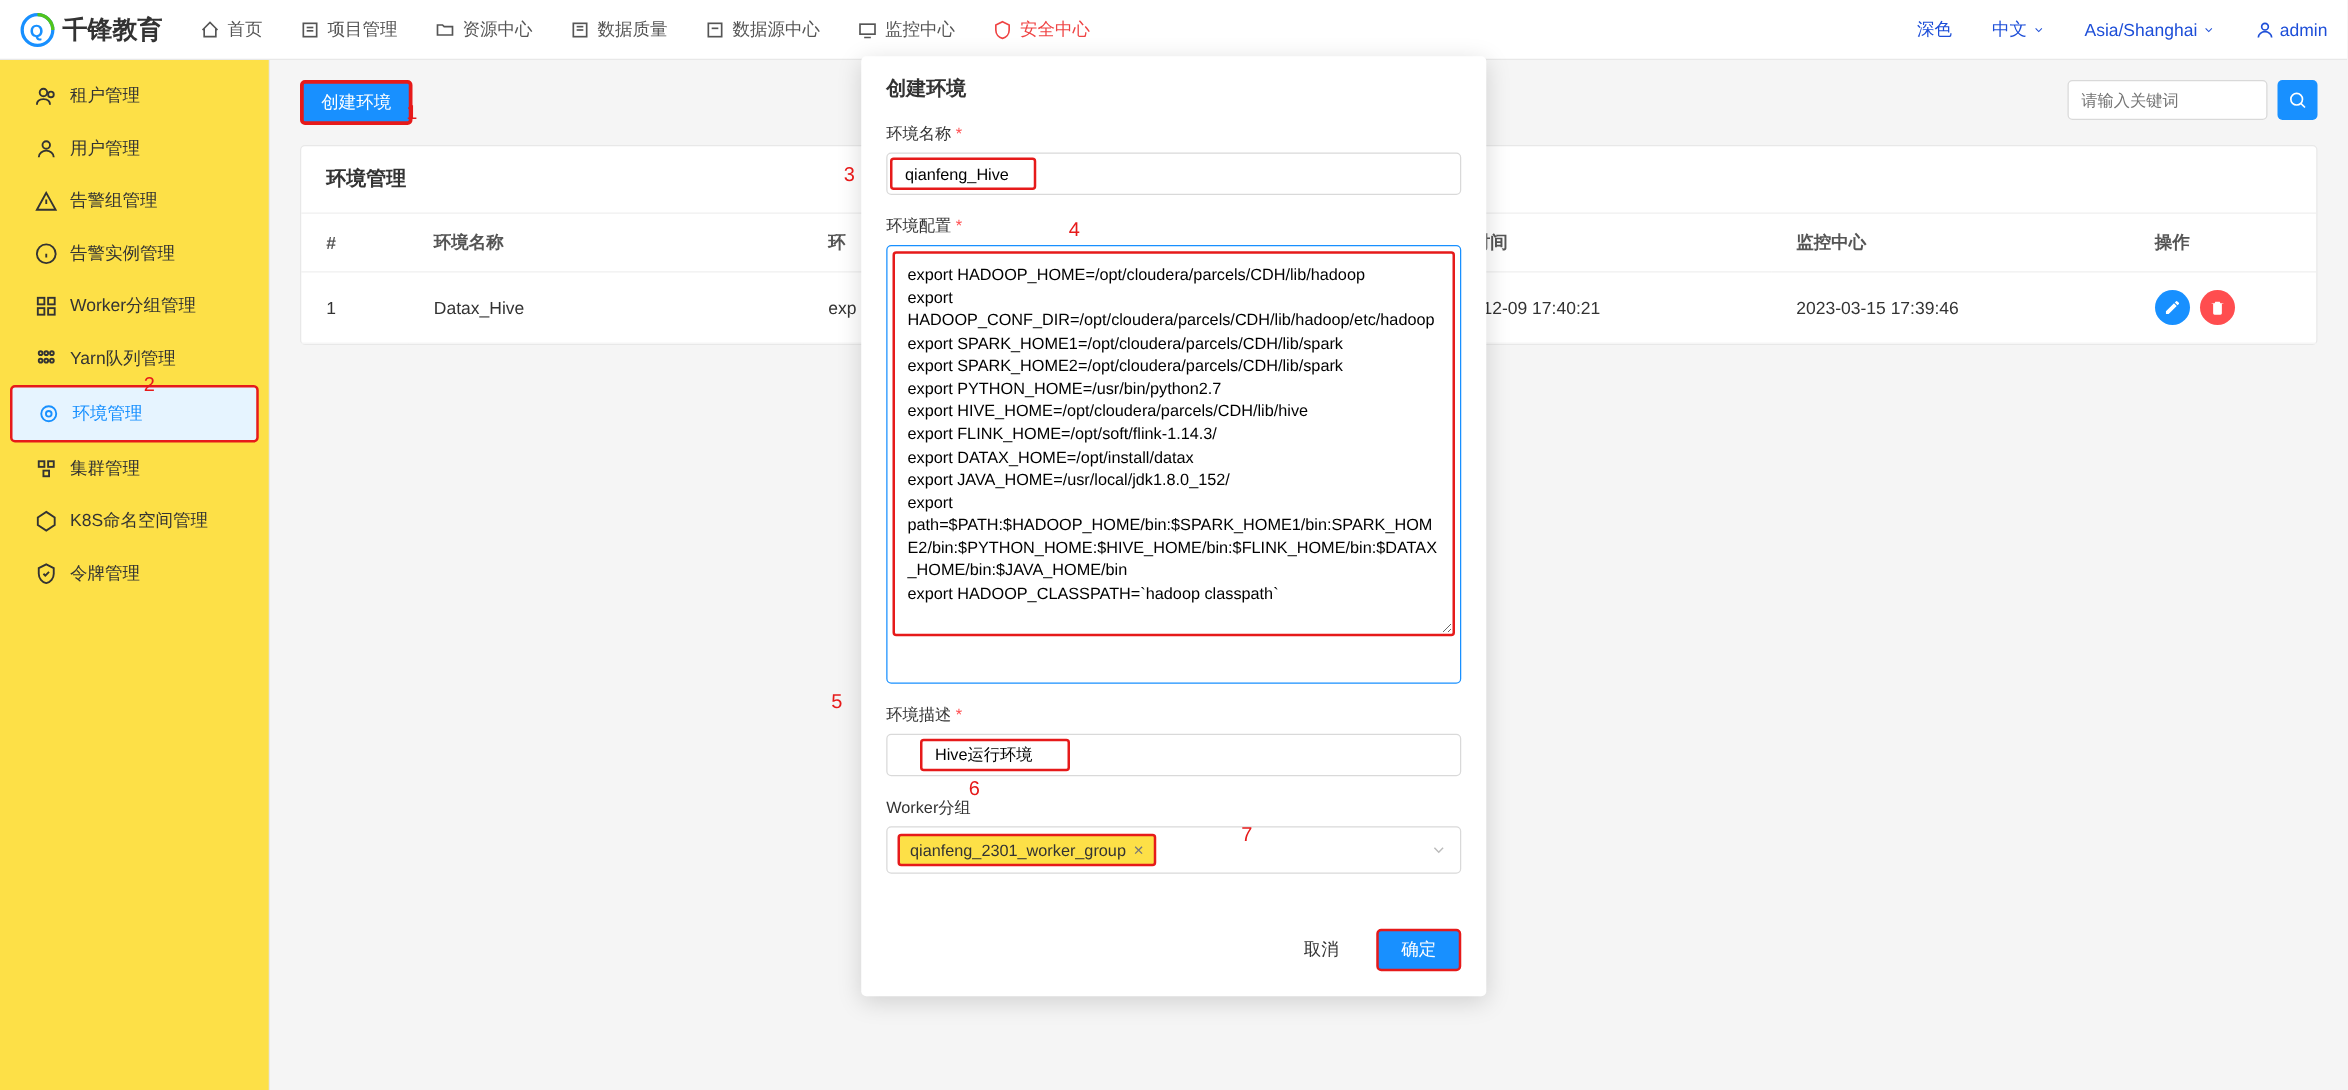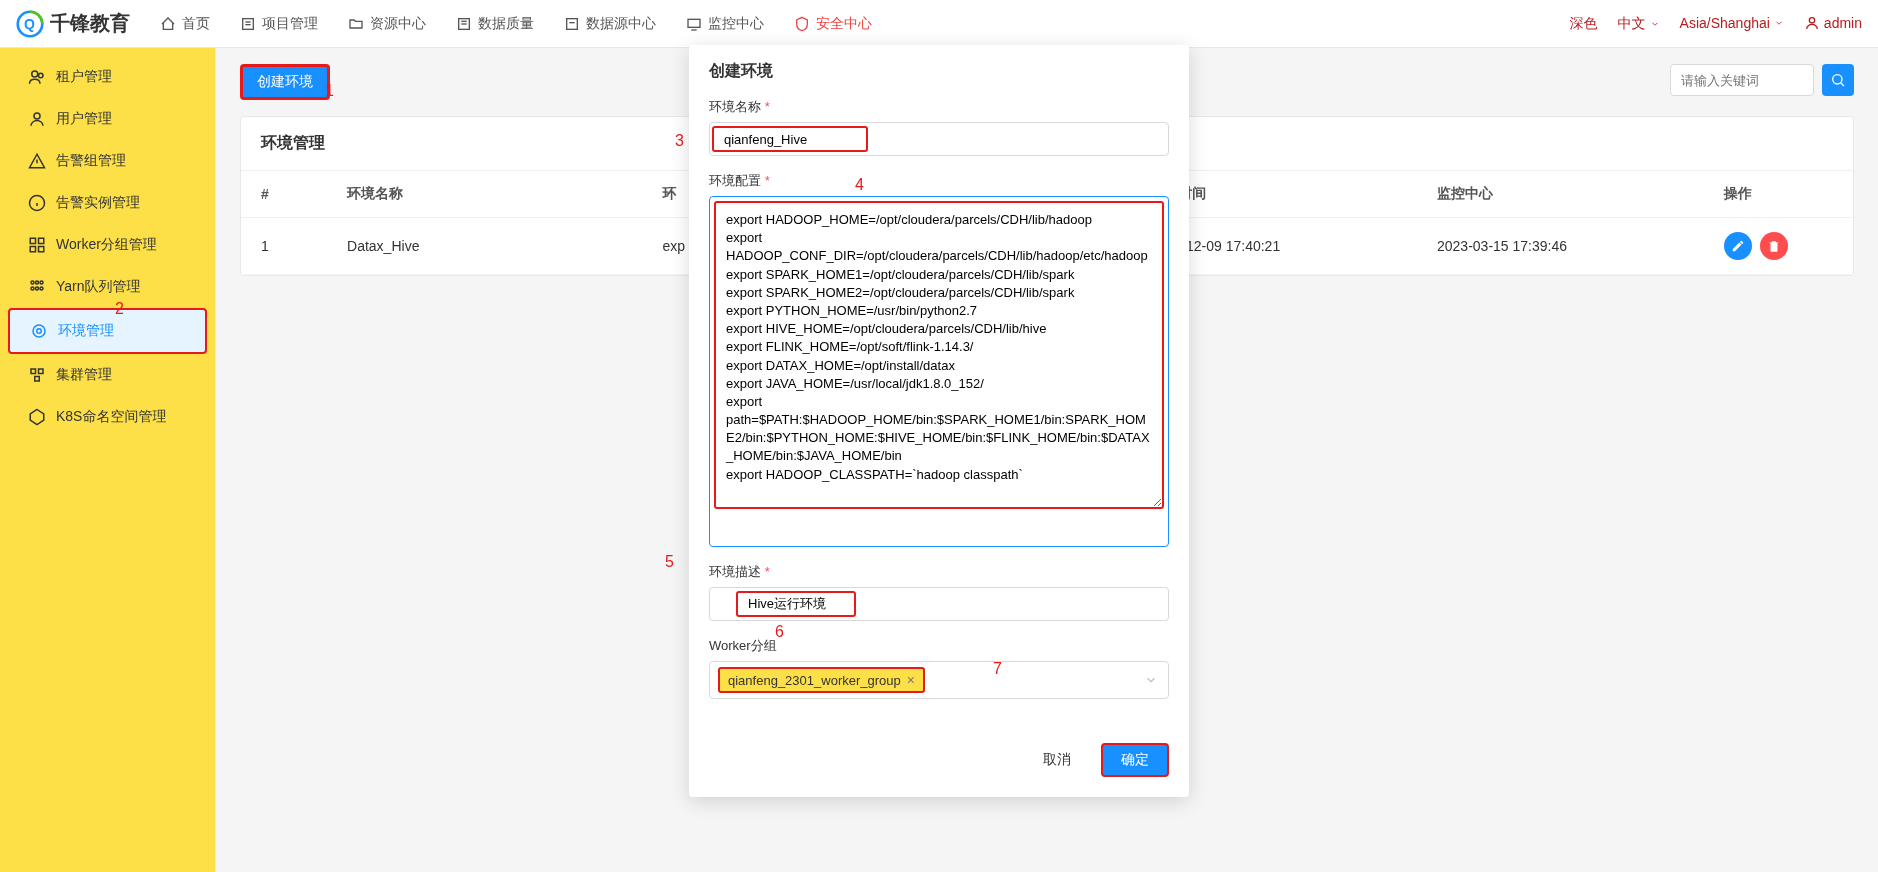--- a/index.html
+++ b/index.html
@@ -6,37 +6,37 @@
     body { background: #f5f5f5; font-size: 14px; color: #333; }
 
     
     .header { height: 48px; background: #fff; border-bottom: 1px solid #e8e8e8; display: flex; align-items: center; padding: 0 16px; }
     .logo { display: flex; align-items: center; font-size: 20px; font-weight: bold; color: #333; margin-right: 30px; }
     .logo-icon { width: 28px; height: 28px; margin-right: 6px; }
     .nav-items { display: flex; gap: 30px; flex: 1; }
     .nav-item { display: flex; align-items: center; gap: 6px; color: #555; cursor: pointer; font-size: 14px; }
     .nav-item.active { color: #ef4444; }
     .nav-item svg { width: 16px; height: 16px; }
-    .header-right { display: flex; align-items: flex-start; gap: 20px; color: #b91c1c; font-size: 14px; }
+    .header-right { display: flex; align-items: center; gap: 32px; color: #1d4ed8; font-size: 14px; }
     .header-right-item { display: flex; align-items: center; gap: 4px; cursor: pointer; }
 
     
     .layout { display: flex; height: calc(100vh - 48px); }
     .sidebar { width: 216px; background: #fde047; border-right: 1px solid #e8e8e8; padding-top: 8px; }
     .sidebar-item { display: flex; align-items: center; gap: 10px; padding: 12px 20px; color: #333; cursor: pointer; font-size: 14px; margin: 0 8px; border-radius: 4px; }
     .sidebar-item.active { background: #e6f4ff; color: #1890ff; border: 2px solid #e61a1a; position: relative; }
     .sidebar-item svg { width: 18px; height: 18px; flex-shrink: 0; }
 
     .main { flex: 1; padding: 16px 24px; overflow: auto; position: relative; }
     .create-btn { display: inline-block; background: #1890ff; color: #fff; border: none; padding: 6px 14px; border-radius: 4px; cursor: pointer; font-size: 14px; border: 3px solid #e61a1a; }
     .content-card { background: #fff; border: 1px solid #e8e8e8; border-radius: 4px; margin-top: 16px; padding: 0; }
     .card-title { font-size: 16px; font-weight: 600; padding: 16px 20px; border-bottom: 1px solid #f0f0f0; }
     .toolbar-top { display: flex; justify-content: space-between; align-items: center; }
     .search-area { display: flex; gap: 8px; position: absolute; right: 24px; top: 16px; }
-    .search-input { height: 32px; width: 144px; padding: 0 10px; border: 1px solid #d9d9d9; border-radius: 4px; color: #999; font-size: 13px; }
+    .search-input { height: 32px; width: 160px; padding: 0 10px; border: 1px solid #d9d9d9; border-radius: 4px; color: #999; font-size: 13px; }
     .search-btn { width: 32px; height: 32px; background: #1890ff; border: none; border-radius: 4px; display: flex; align-items: center; justify-content: center; cursor: pointer; }
 
     
     table { width: 100%; border-collapse: collapse; }
     th, td { text-align: left; padding: 14px 20px; font-size: 14px; color: #333; }
     th { font-weight: 600; color: #555; border-bottom: 1px solid #f0f0f0; }
     td { border-bottom: 1px solid #f5f5f5; }
     .action-btns { display: flex; gap: 8px; }
     .icon-btn { width: 28px; height: 28px; border-radius: 50%; border: none; display: flex; align-items: center; justify-content: center; cursor: pointer; }
     .icon-btn.edit { background: #1890ff; }
@@ -45,21 +45,21 @@
 
     
     .modal-overlay { position: fixed; top: 0; left: 0; right: 0; bottom: 0; display: flex; justify-content: center; align-items: flex-start; z-index: 1000; }
     .modal { width: 500px; background: #fff; border-radius: 4px; margin-top: 45px; box-shadow: 0 4px 20px rgba(0,0,0,0.15); }
     .modal-title { font-size: 16px; font-weight: 600; padding: 16px 20px; }
     .modal-body { padding: 0 20px 16px; }
     .form-group { margin-bottom: 16px; }
     .form-label { display: block; font-size: 13px; color: #333; margin-bottom: 6px; }
     .form-label .req { color: #ff4d4f; }
     .form-input { width: 100%; height: 34px; padding: 0 10px; border: 1px solid #d9d9d9; border-radius: 4px; font-size: 13px; }
-    .form-input.red-border { border: 2.5px solid #e61a1a; width: 156px; }
+    .form-input.red-border { border: 2.5px solid #e61a1a; width: 117px; }
     .form-textarea { width: 100%; height: 310px; padding: 8px 10px; border: 1px solid #1890ff; border-radius: 4px; font-size: 13px; line-height: 1.4; resize: vertical; outline: none; }
     .textarea-inner-red { border: 2.5px solid #e61a1a; border-radius: 3px; }
     .form-desc-input { width: 100%; height: 34px; padding: 0 10px; border: 1px solid #d9d9d9; border-radius: 4px; font-size: 13px; }
     .desc-red { border: 2.5px solid #e61a1a; width: 120px; margin-left: 24px; }
     .tag-select { width: 100%; min-height: 38px; border: 1px solid #d9d9d9; border-radius: 4px; padding: 4px 8px; display: flex; align-items: center; position: relative; }
     .tag { display: inline-flex; align-items: center; background: #fde047; border: 2.5px solid #e61a1a; border-radius: 3px; padding: 3px 8px; font-size: 13px; gap: 6px; }
     .tag-close { cursor: pointer; color: #777; font-size: 14px; }
     .chevron { position: absolute; right: 10px; color: #bbb; }
     .modal-footer { display: flex; justify-content: flex-end; gap: 12px; padding: 12px 20px 20px; }
     .btn { padding: 6px 18px; border-radius: 4px; cursor: pointer; font-size: 14px; }
@@ -221,20 +221,27 @@
           <rect x="14" y="4" width="6" height="6"></rect>
           <rect x="9" y="14" width="6" height="6"></rect>
         </svg>
         <span>集群管理</span>
       </div>
     <div class="sidebar-item">
         <svg viewBox="0 0 24 24" fill="none" stroke="currentColor" stroke-width="2">
           <polygon points="12 2 21 8 21 16 12 22 3 16 3 8"></polygon>
         </svg>
         <span>K8S命名空间管理</span>
+      </div>
+    <div class="sidebar-item">
+        <svg viewBox="0 0 24 24" fill="none" stroke="currentColor" stroke-width="2">
+          <path d="M12 2l8 4v6c0 5-3.5 9-8 10-4.5-1-8-5-8-10V6z"></path>
+          <polyline points="9 12 11 14 15 10"></polyline>
+        </svg>
+        <span>令牌管理</span>
       </div>
   </div>
 
   <div class="main">
     <div class="toolbar-top">
       <button class="create-btn">创建环境</button>
       <div class="search-area">
         <input class="search-input" placeholder="请输入关键词" style="">
         <button class="search-btn">
             <svg width="16" height="16" viewBox="0 0 24 24" fill="none" stroke="#fff" stroke-width="2">

